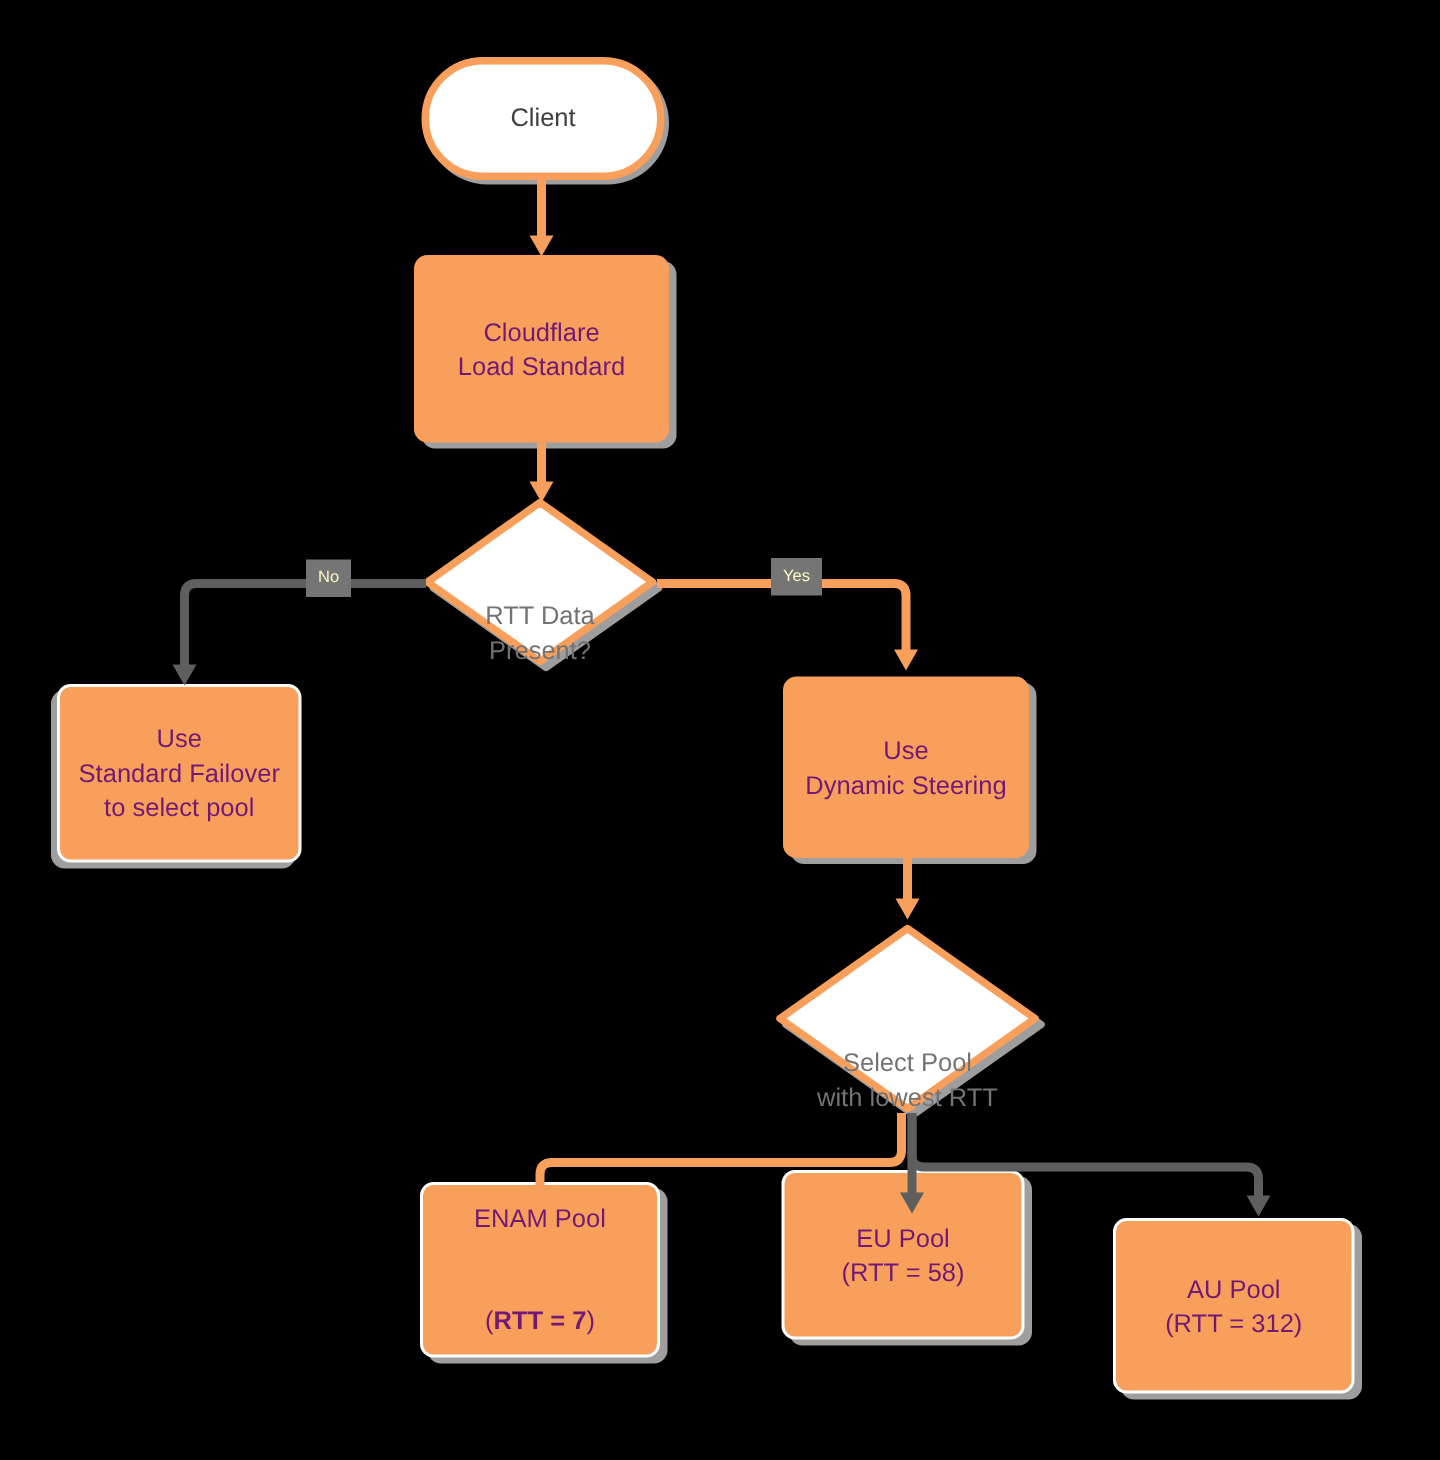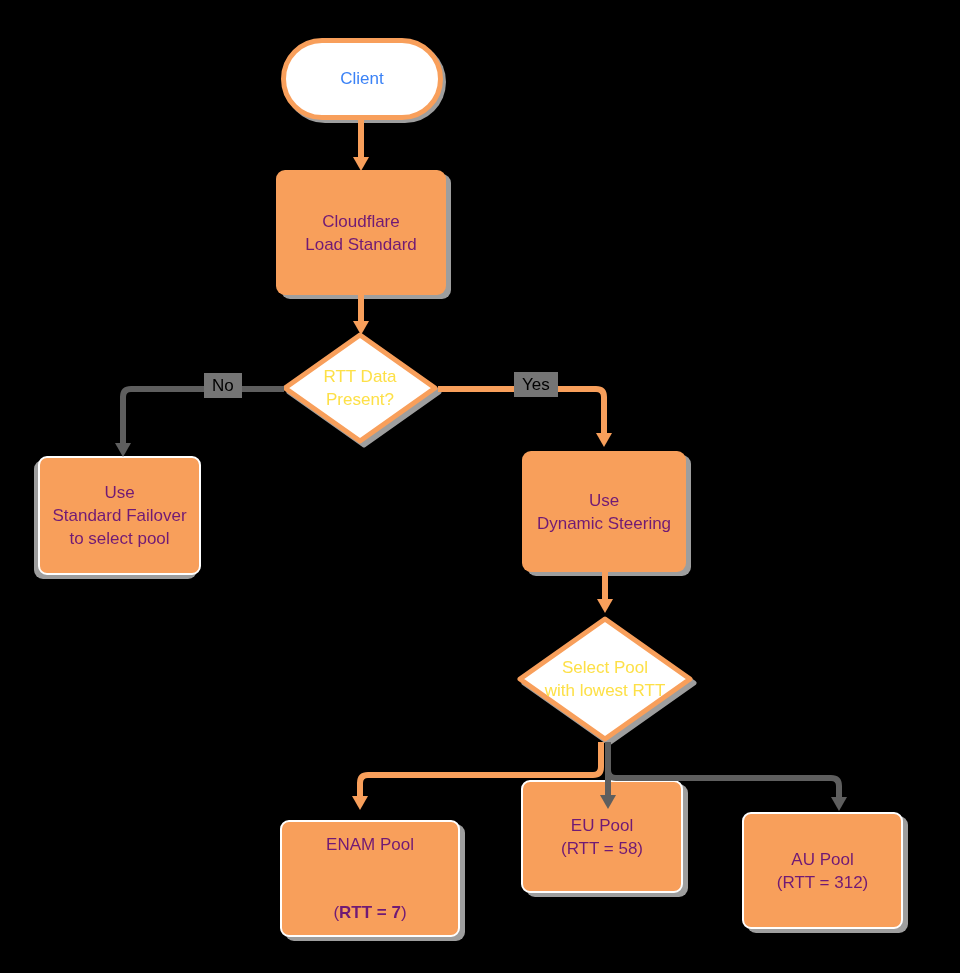--- a/index.html
+++ b/index.html
@@ -9,49 +9,49 @@
   }
   
   .node{position:absolute;display:flex;flex-direction:column;align-items:center;
         justify-content:center;text-align:center;box-sizing:border-box;z-index:2;}
   .process{
     background:#F89F5B;border-radius:9px;color:#701a75;font-size:17px;line-height:23px;
     box-shadow:5px 4px 0 #9E9E9E;
   }
   .process.white-edge{border:2px solid #FFFFFF;}
   .terminator{
-    background:#FFFFFF;border:5px solid #F89F5B;border-radius:42px;color:#3b82f6;
+    background:#FFFFFF;border:5px solid #F89F5B;border-radius:42px;color:#404040;
     font-size:17px;box-shadow:3px 3px 0 #9E9E9E;
   }
   .diamond-wrap{position:absolute;z-index:2;}
   .diamond-wrap svg{display:block;filter:drop-shadow(4px 4px 0 #9E9E9E);}
   .diamond-text{
     position:absolute;inset:0;display:flex;flex-direction:column;align-items:center;
-    justify-content:center;text-align:center;color:#fde047;font-size:17px;line-height:23px;
+    justify-content:flex-end;text-align:center;color:#737373;font-size:17px;line-height:23px;
   }
   .node-client{left:281px;top:38px;width:162px;height:82px;}
   .node-loadbalancer{left:276px;top:170px;width:170px;height:125px;}
   .dmd-rtt{left:281px;top:331px;width:158px;height:114px;}
   .node-failover{left:38px;top:456px;width:163px;height:119px;box-shadow:-4px 4px 0 #9E9E9E;}
   .node-steering{left:522px;top:451px;width:164px;height:121px;}
   .dmd-select{left:516px;top:615px;width:178px;height:128px;}
-  .node-enam{left:280px;top:820px;width:180px;height:117px;gap:45px;}
+  .node-enam{left:280px;top:788px;width:160px;height:117px;gap:45px;}
   .node-eu{left:521px;top:780px;width:162px;height:113px;}
   .node-au{left:742px;top:812px;width:161px;height:117px;}
   .bold{font-weight:bold;}
   
   .connectors{position:absolute;left:0;top:0;z-index:3;pointer-events:none;}
   .connectors path{fill:none;}
   .gray-line{stroke:#5E5E5E;stroke-width:6;}
   .orange-line{stroke:#F89F5B;stroke-width:6;}
   .gray-head{fill:#5E5E5E;}
   .orange-head{fill:#F89F5B;}
   
   .edge-label{
-    position:absolute;z-index:4;background:#757575;color:#000000;font-size:17px;
+    position:absolute;z-index:4;background:#757575;color:#fef9c3;font-size:11px;
     line-height:15px;padding:5px 8px;text-align:right;
   }
   .lbl-no{left:204px;top:373px;}
   .lbl-yes{left:492px;top:372px;margin-left:22px;}
 </style>
 </head>
 <body>
 
 <div class="canvas">
 

